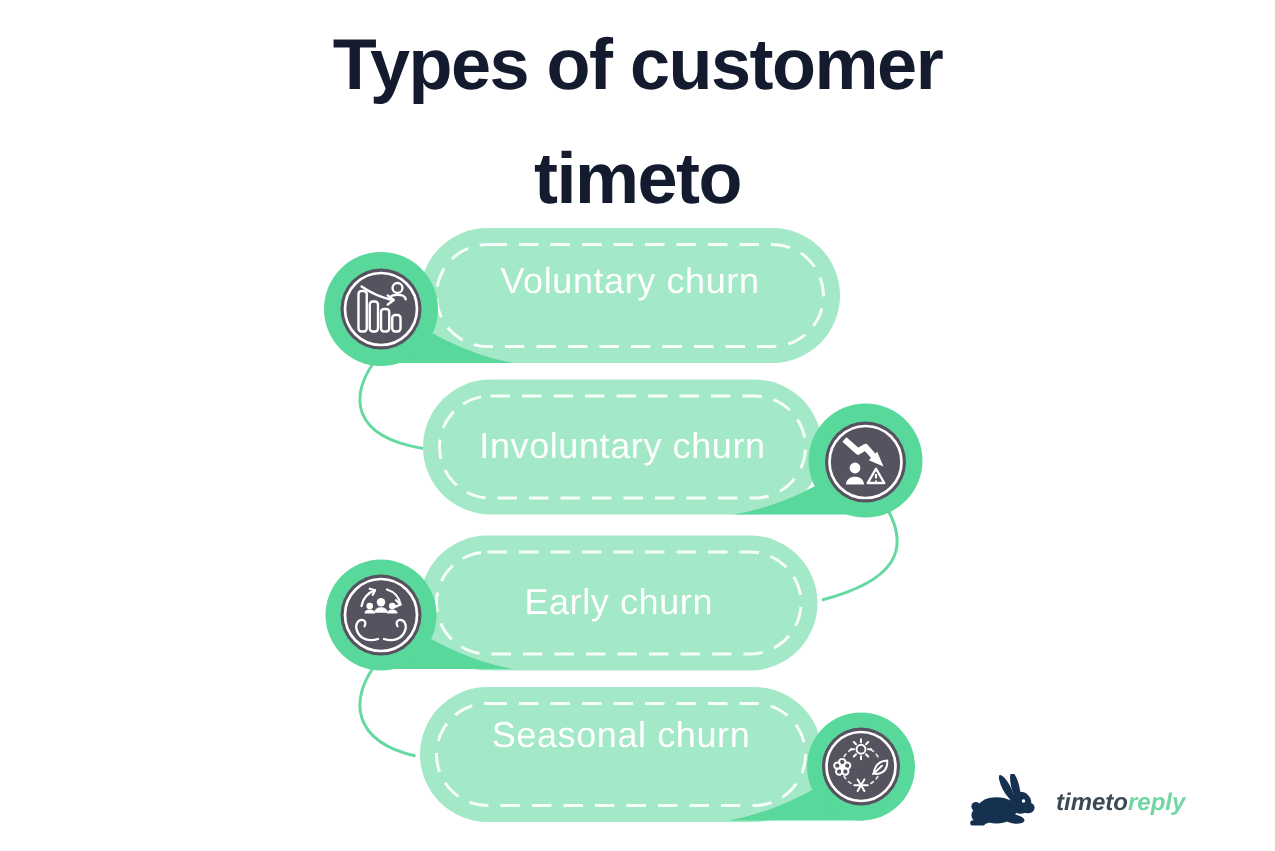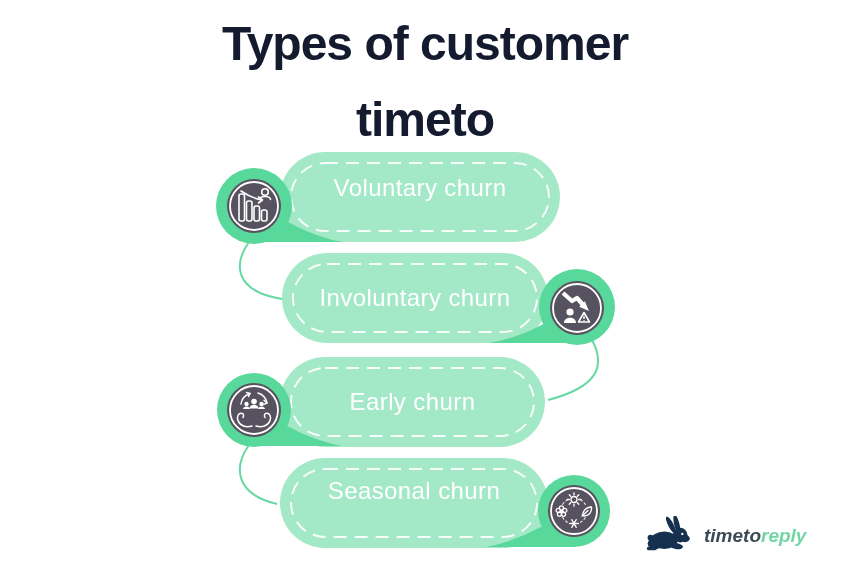--- a/index.html
+++ b/index.html
@@ -17,21 +17,21 @@
     position:absolute;display:flex;align-items:center;justify-content:center;
     color:#ffffff;font-size:24px;font-weight:500;letter-spacing:0.4px;
   }
   .lbl-1{left:280px;top:152px;width:280px;height:72px;}
   .lbl-2{left:282px;top:253px;width:266px;height:90px;}
   .lbl-3{left:280px;top:357px;width:265px;height:90px;}
   .lbl-4{left:280px;top:458px;width:268px;height:66px;}
   .logo{
     position:absolute;left:646px;top:516px;display:flex;align-items:center;gap:8px;
   }
-  .logo-text{font-style:italic;font-weight:600;font-size:19px;letter-spacing:0px;}
+  .logo-text{font-style:italic;font-weight:600;font-size:16px;letter-spacing:0px;}
   .logo-prefix{color:#3c4a55;}
   .logo-suffix{color:#72d6a4;}
 </style>
 </head>
 <body>
 
 <div class="canvas">
 
   <div class="title">
     <div class="line">Types of customer</div>

